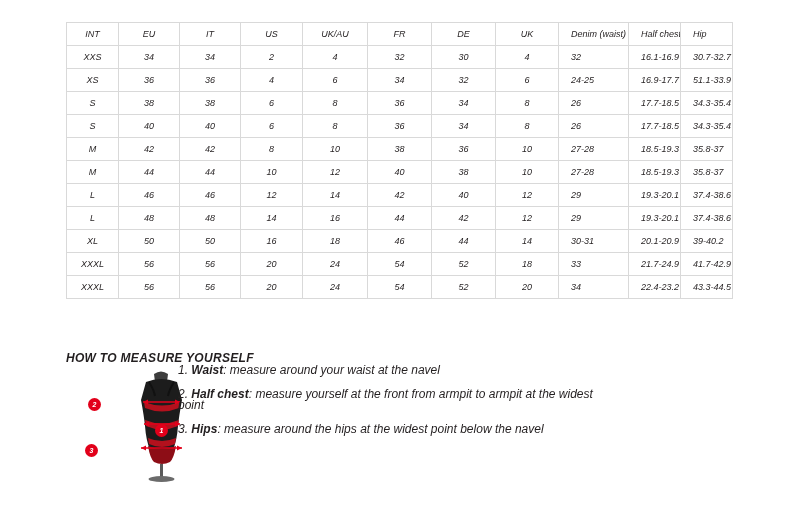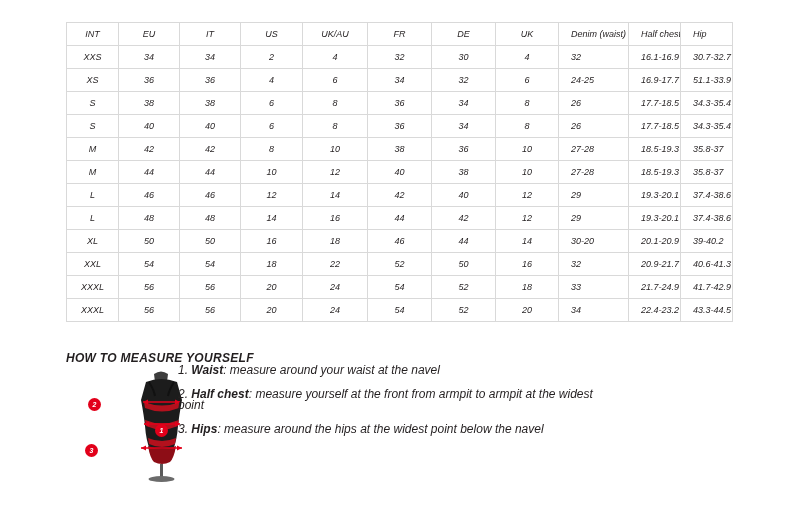--- a/index.html
+++ b/index.html
@@ -256,36 +256,23 @@
         </tr>
         <tr>
           <td>XL</td>
           <td>50</td>
           <td>50</td>
           <td>16</td>
           <td>18</td>
           <td>46</td>
           <td>44</td>
           <td>14</td>
-          <td class="lefty">30-20</td>
+          <td class="lefty">30-31</td>
           <td class="lefty">20.1-20.9</td>
           <td class="lefty">39-40.2</td>
-        </tr>
-        <tr>
-          <td>XXL</td>
-          <td>54</td>
-          <td>54</td>
-          <td>18</td>
-          <td>22</td>
-          <td>52</td>
-          <td>50</td>
-          <td>16</td>
-          <td class="lefty">32</td>
-          <td class="lefty">20.9-21.7</td>
-          <td class="lefty">40.6-41.3</td>
         </tr>
         <tr>
           <td>XXXL</td>
           <td>56</td>
           <td>56</td>
           <td>20</td>
           <td>24</td>
           <td>54</td>
           <td>52</td>
           <td>18</td>

